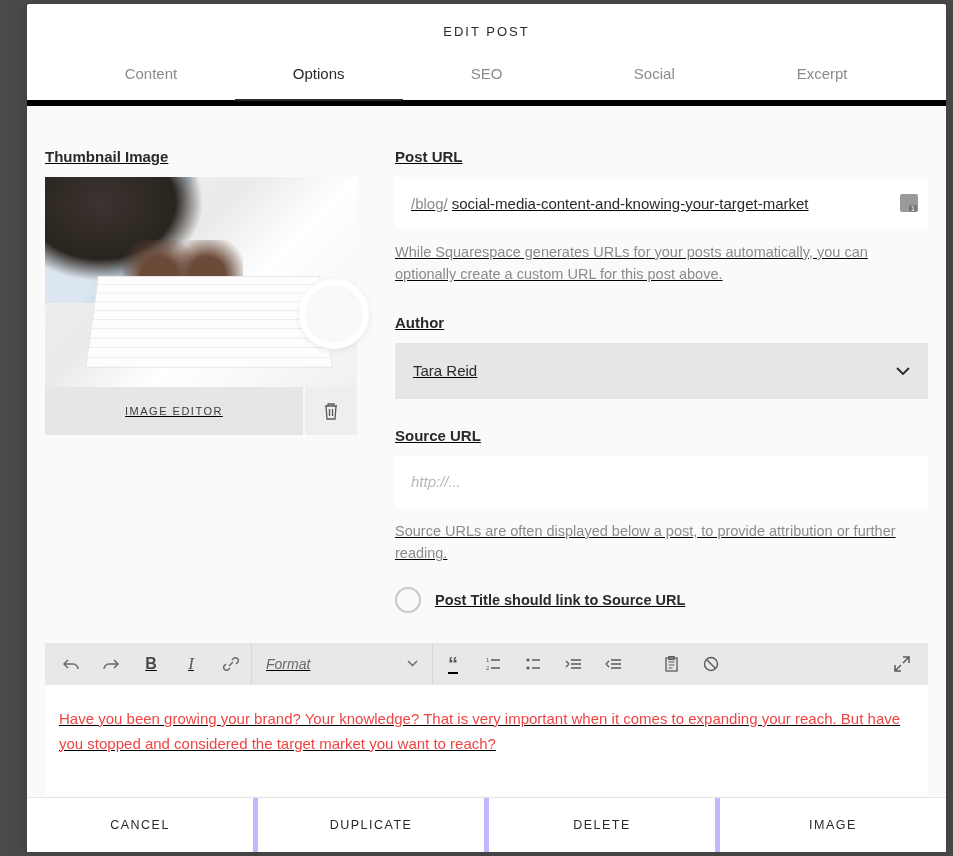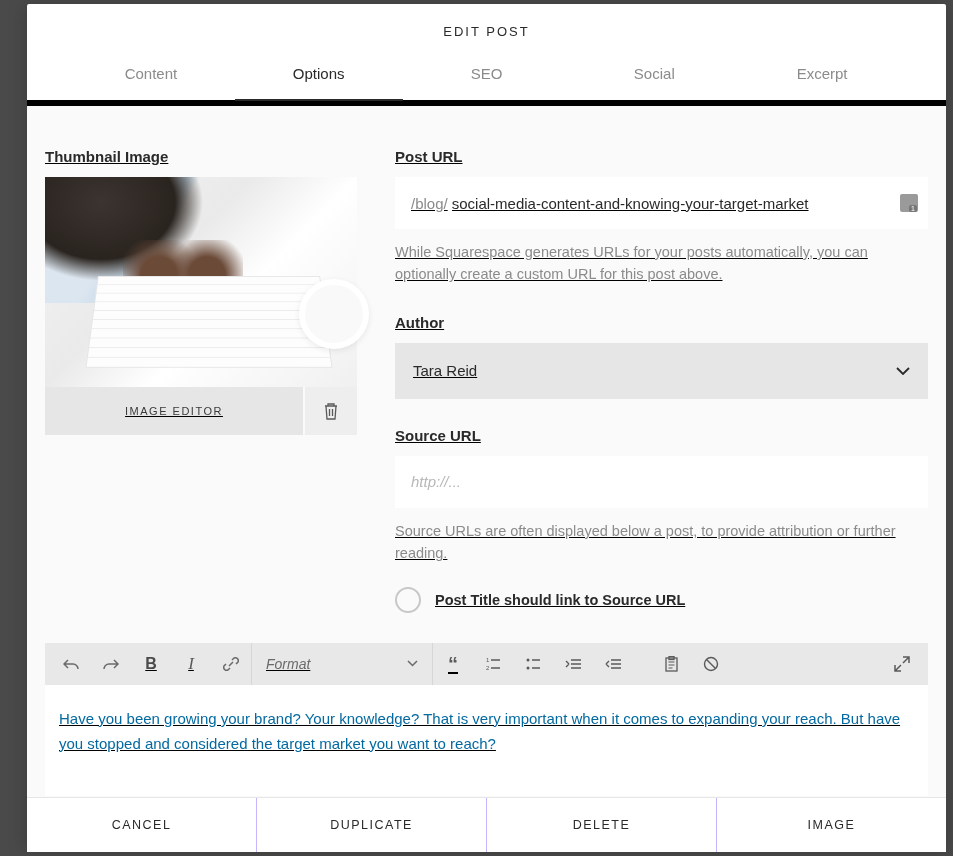--- a/index.html
+++ b/index.html
@@ -209,36 +209,36 @@
   padding: 0 14px;
   font-style: italic; color: #6a6a6a; font-size: 14px;
   border-left:1px solid #d6d6d6; border-right:1px solid #d6d6d6;
   cursor: pointer;
 }
 .tb-spacer { flex:1; }
 .excerpt-body {
   background: #fff;
   padding: 22px 14px 40px;
   font-size: 15px;
-  color: #0369a1;
+  color: #ef4444;
   line-height: 1.65;
   outline: none;
   min-height: 110px;
 }
 .modal-footer {
   display: flex;
   border-top: 1px solid #e6e6e6;
   height: 55px;
   flex-shrink: 0;
 }
 .footer-btn {
   flex: 1;
   background: #fff;
   border: none;
-  border-right: 1px solid #c4b5fd;
+  border-right: 5px solid #c4b5fd;
   font-size: 12.5px;
   letter-spacing: 1.5px;
   font-weight: 500;
   color: #2a2a2a;
   cursor: pointer;
 }
 .footer-btn:last-child { border-right: none; }
 
 .modal-body::-webkit-scrollbar { width: 16px; }
 .modal-body::-webkit-scrollbar-track { background: #f1f1f1; }

